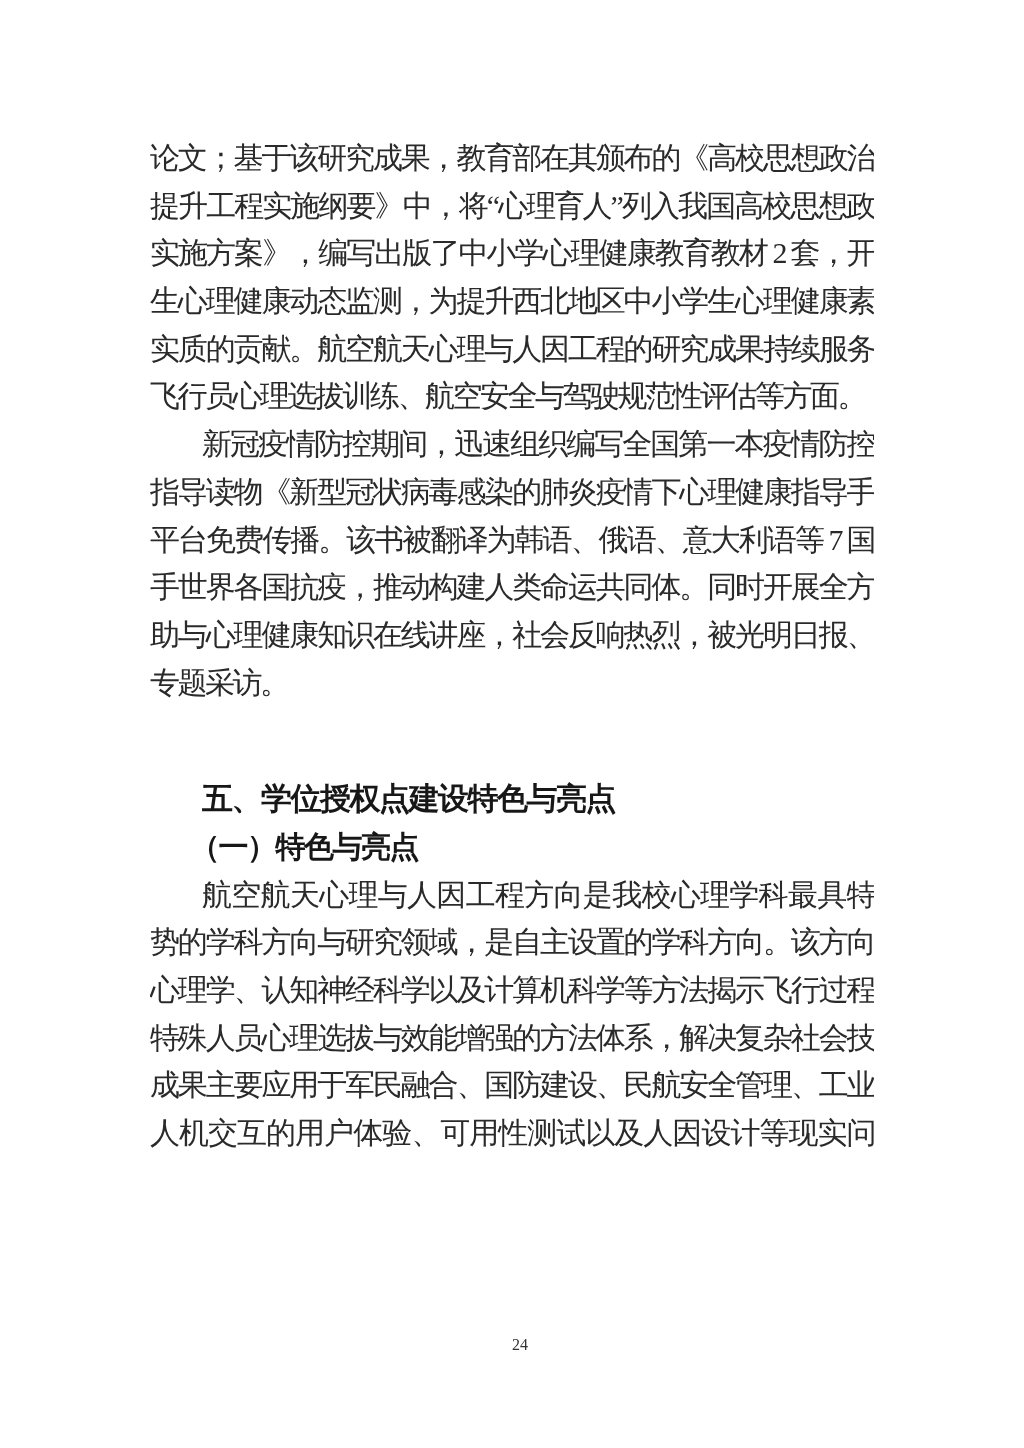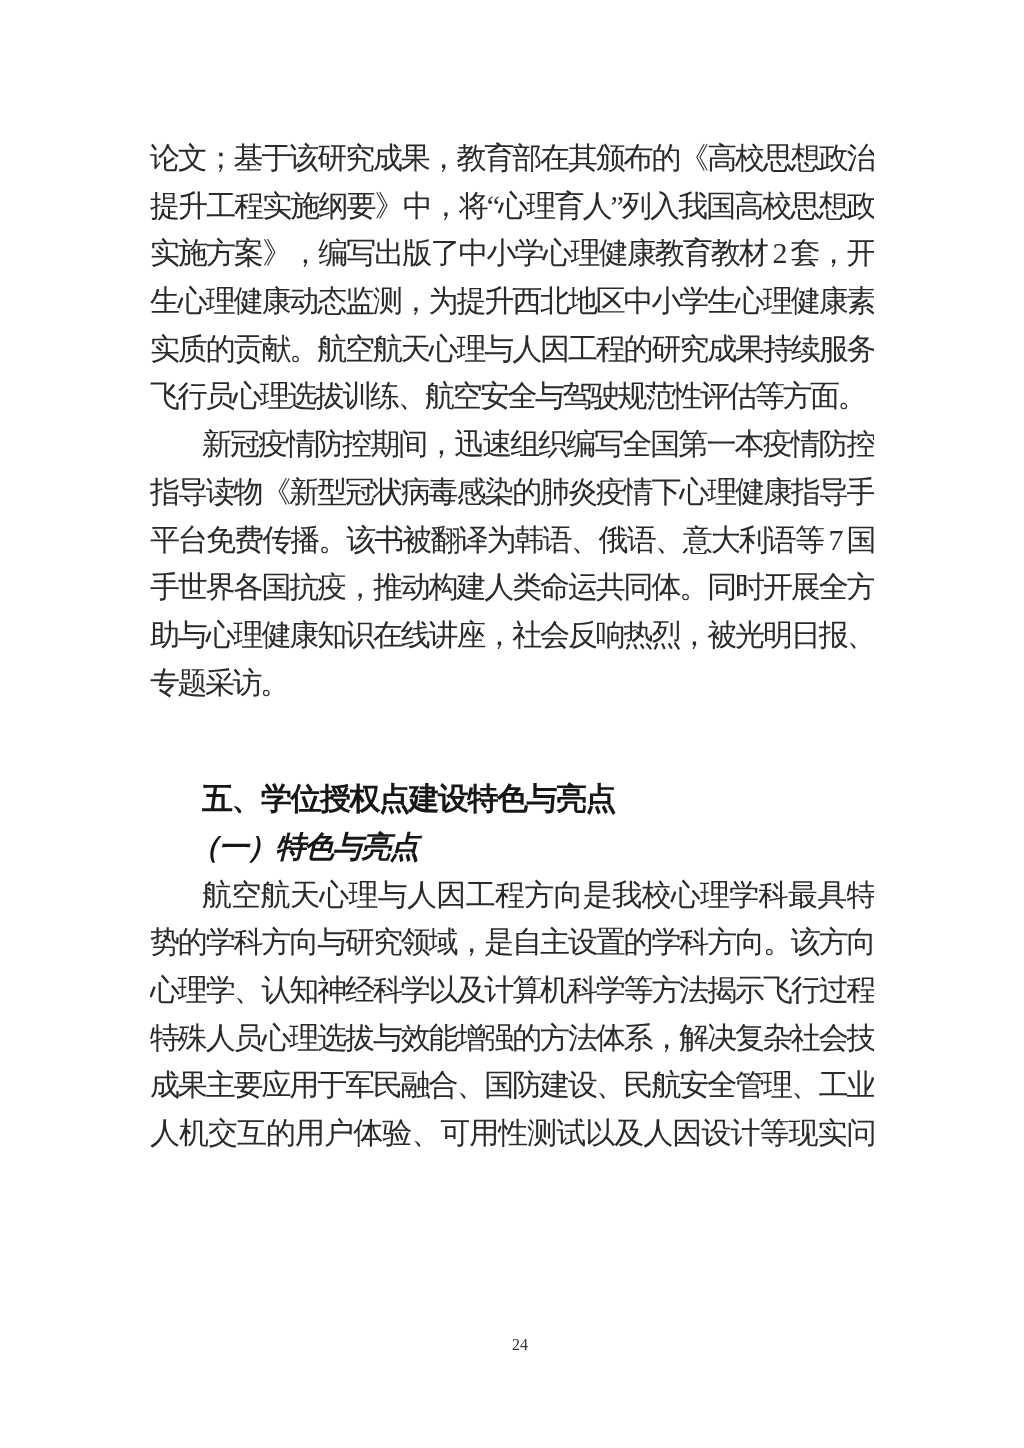--- a/index.html
+++ b/index.html
@@ -59,21 +59,20 @@
     margin-top: 0;
     height: 47.7px;
     line-height: 47.7px;
     padding-left: 40px;
     font-family: "Liberation Sans", "DejaVu Sans", sans-serif;
     font-weight: bold;
     font-size: 30px;
     letter-spacing: -1.5px;
     color: #171717;
     overflow: hidden;
-    font-style: italic;
   }
   .page-number {
     position: absolute;
     top: 1336px;
     left: 8px;
     width: 100%;
     text-align: center;
     font-size: 16px;
     letter-spacing: 0;
     color: #333333;

